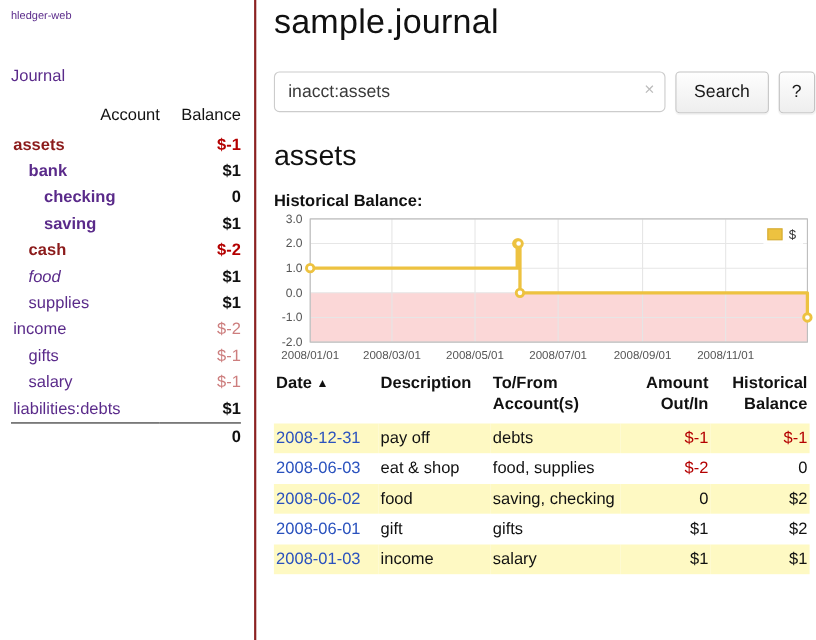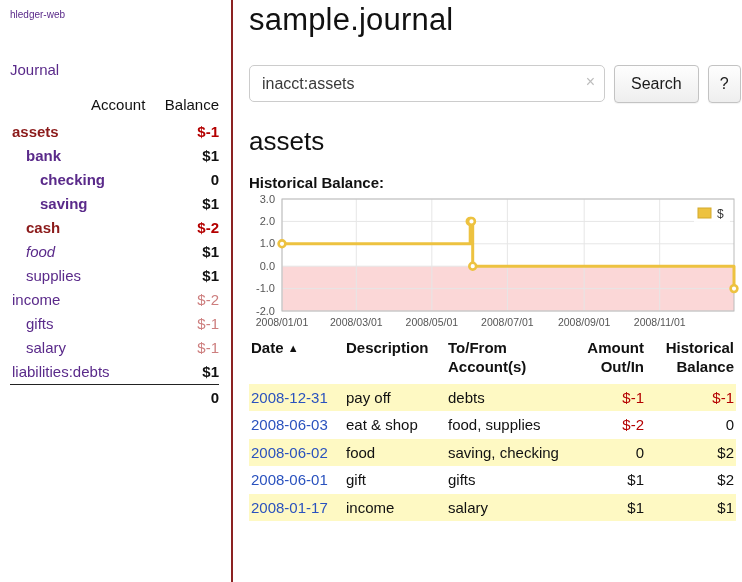--- a/index.html
+++ b/index.html
@@ -223,21 +223,21 @@
             <td class="r">$2</td>
           </tr>
           <tr>
             <td class="date"><a href="#">2008-06-01</a></td>
             <td>gift</td>
             <td>gifts</td>
             <td class="r">$1</td>
             <td class="r">$2</td>
           </tr>
           <tr class="shaded">
-            <td class="date"><a href="#">2008-01-17</a></td>
+            <td class="date"><a href="#">2008-01-03</a></td>
             <td>income</td>
             <td>salary</td>
             <td class="r">$1</td>
             <td class="r">$1</td>
           </tr>
         </tbody>
     </table>
   </main>
 
 </div>

